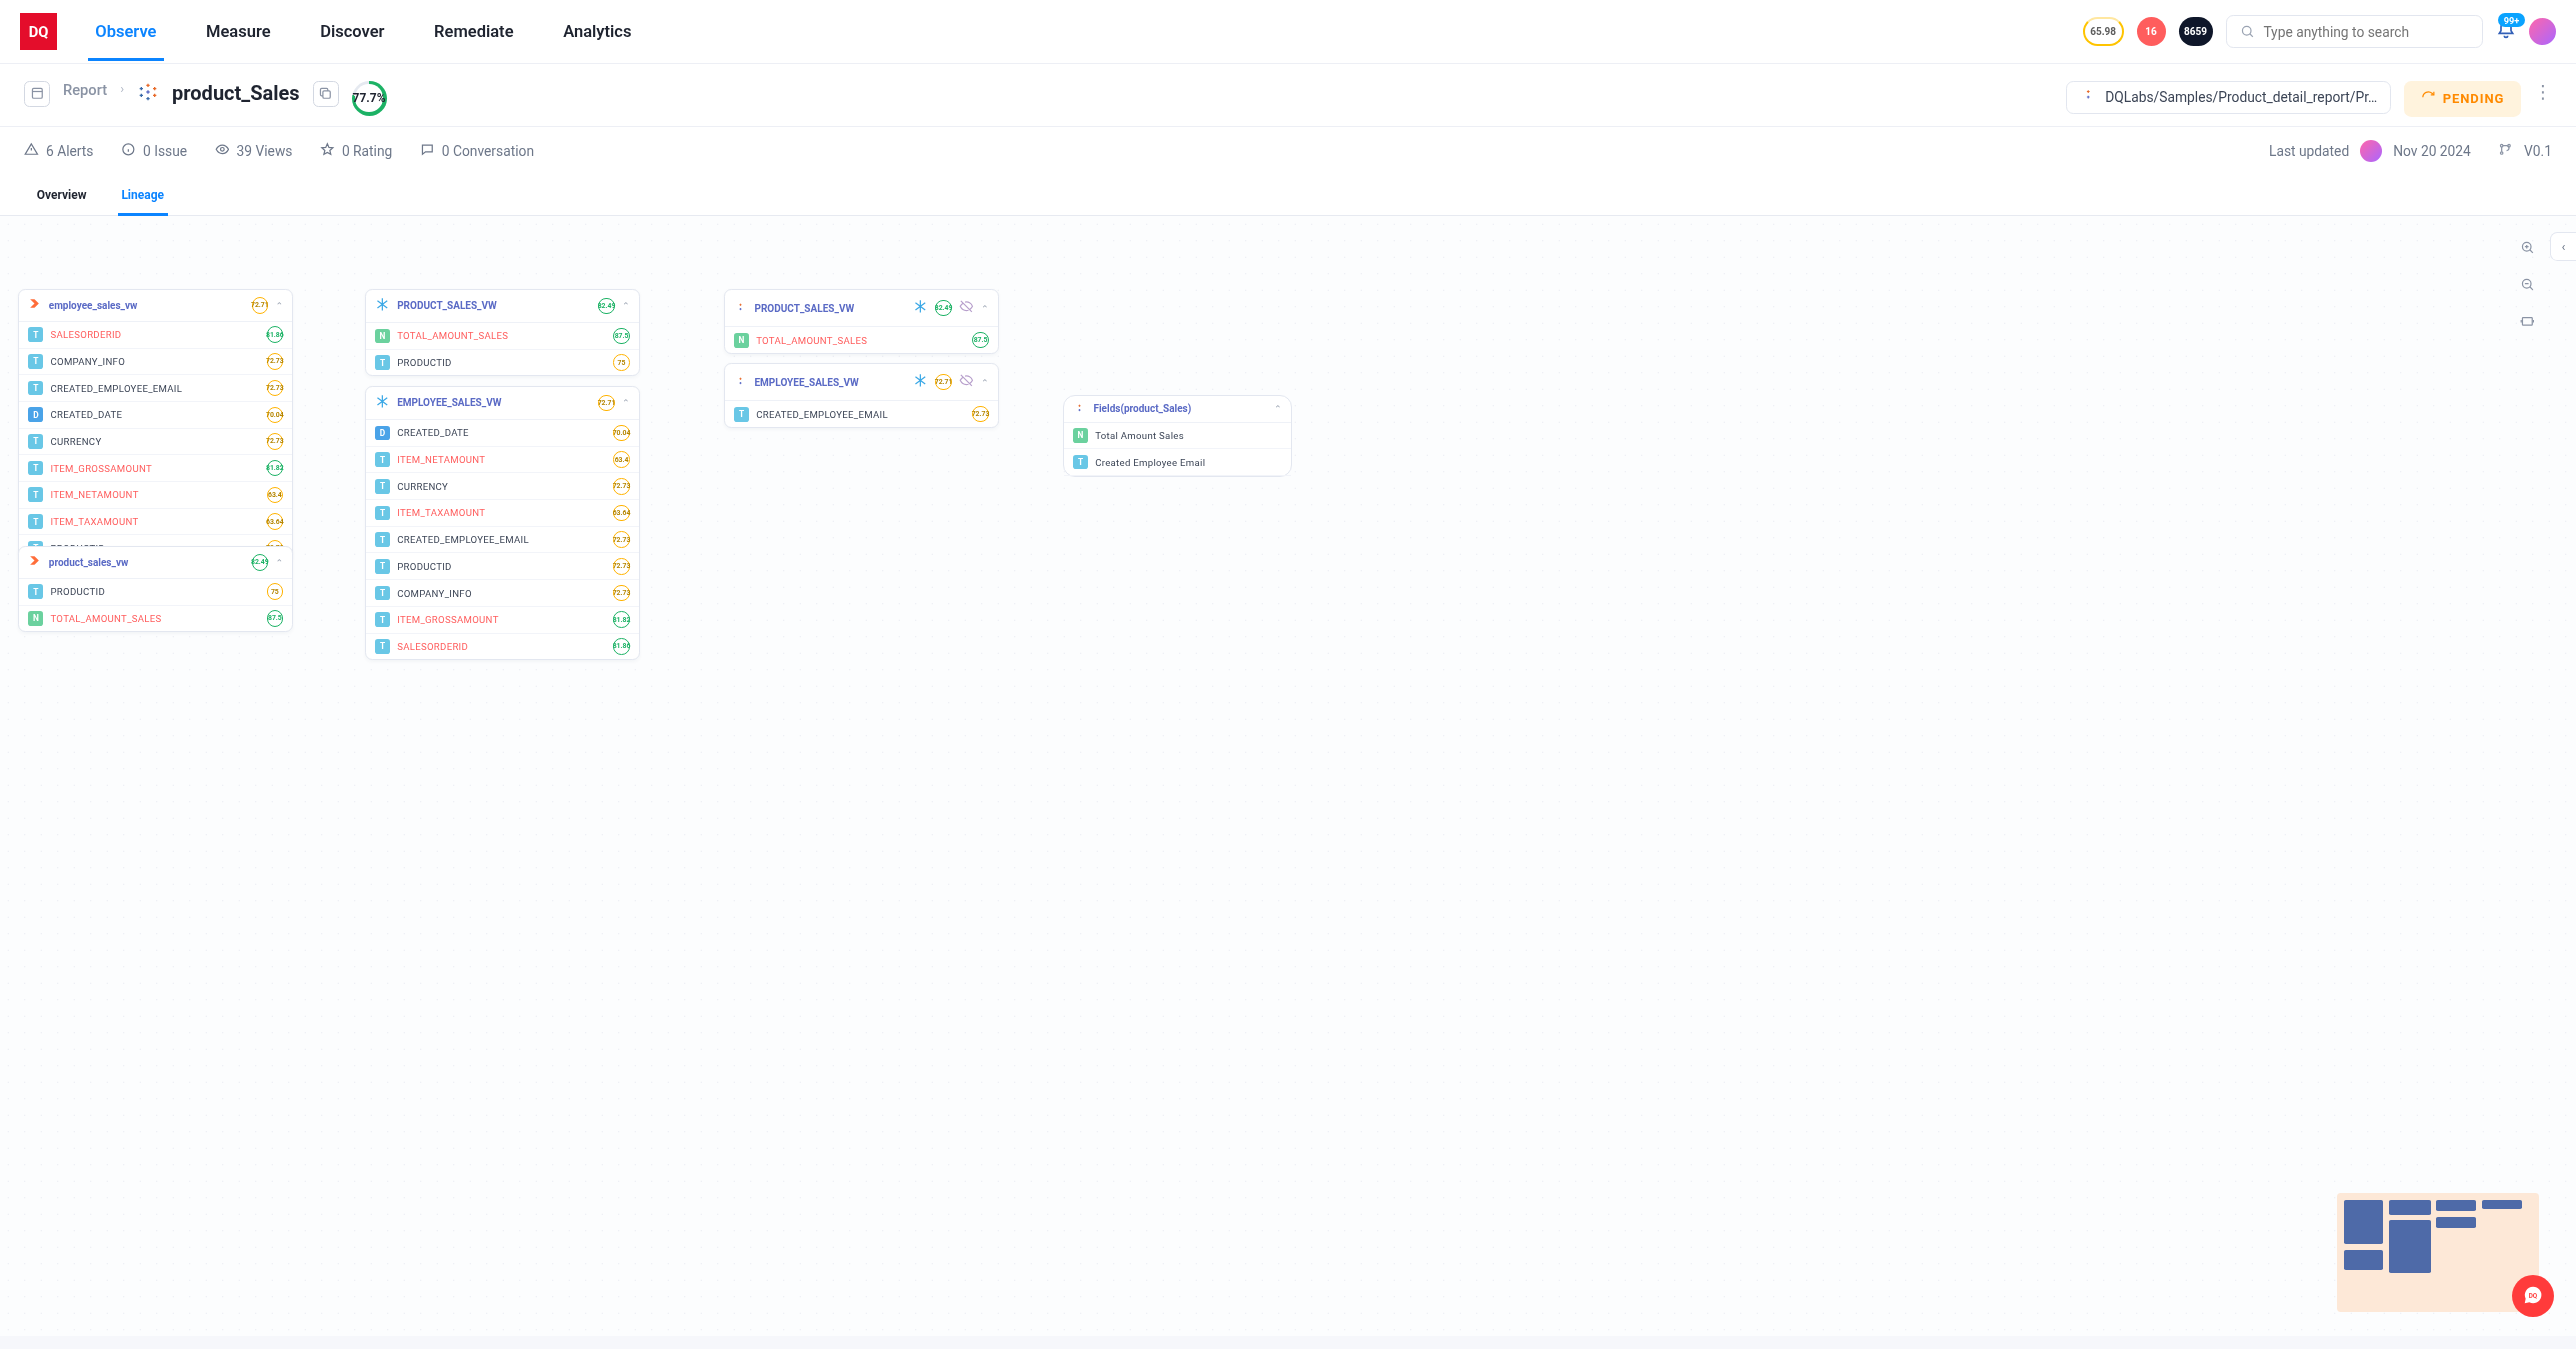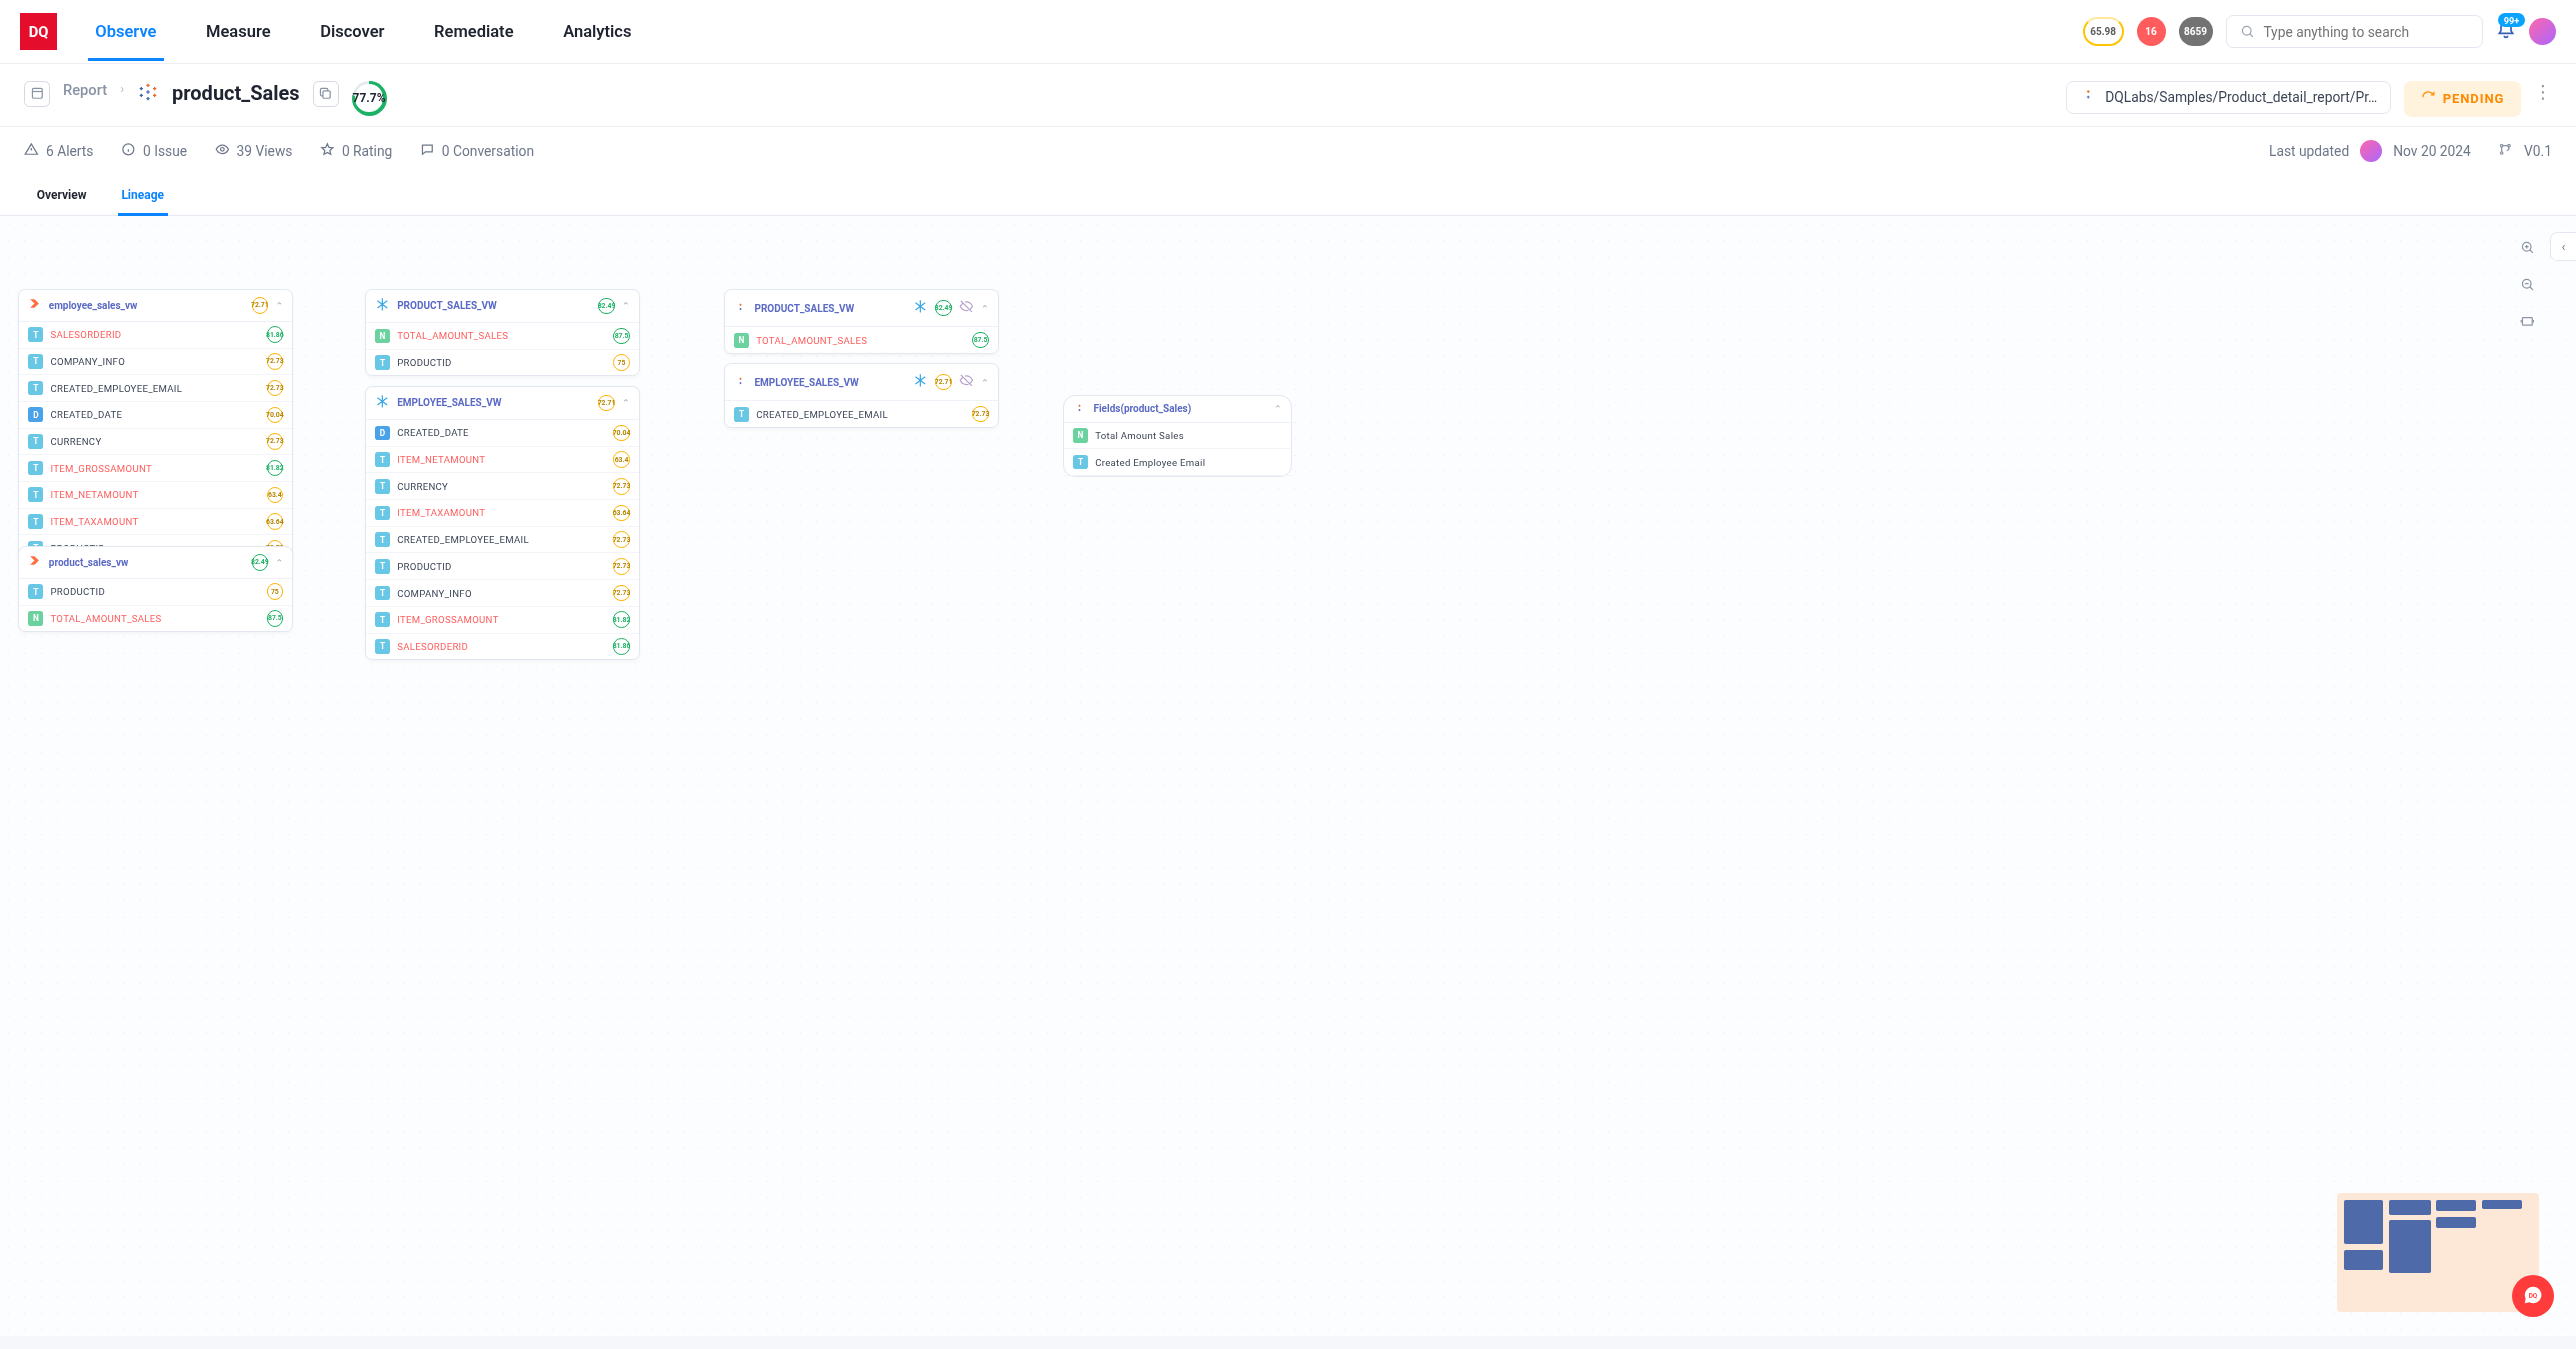--- a/index.html
+++ b/index.html
@@ -7,21 +7,21 @@
 .topbar{display:flex;align-items:center;background:#fff;height:64px;padding:0 20px;border-bottom:0.9px solid #edeff5}
 .logo{width:37px;height:37px;background:#e40d2b;color:#fff;font-weight:700;display:flex;align-items:center;justify-content:center;font-size:14.7px;margin-right:31px}
 .nav{display:flex;gap:35px;flex:1}
 .nav-item{font-size:16.5px;font-weight:600;color:#1f2430;padding:20px 7.3px;cursor:pointer;position:relative}
 .nav-item.active{color:#0b84ff}
 .nav-item.active::after{content:"";position:absolute;left:0;right:0;bottom:0;height:2.8px;background:#0b84ff}
 .topright{display:flex;align-items:center;gap:13px}
 .pill{border-radius:916px;font-size:10px;font-weight:700;display:flex;align-items:center;justify-content:center;min-width:29px;height:29px;padding:0 5.5px}
 .pill.s1{border:2.8px solid #ffc400;border-top-color:#ffe7a0;color:#5c5c5c;background:#fff}
 .pill.s2{background:#ff5d5d;color:#fff}
-.pill.s3{background:#737373;color:#fff}
+.pill.s3{background:#0f172a;color:#fff}
 .searchbox{display:flex;align-items:center;gap:9.2px;border:0.9px solid #e2e6ef;border-radius:7.3px;padding:7.3px 13px;width:257px;color:#9aa3b2}
 .searchbox input{border:none;outline:none;font-size:13.8px;flex:1;color:#9aa3b2}
 .bell{position:relative;color:#3260b8}
 .badge99{position:absolute;top:-7.3px;right:-9.2px;background:#0aa3ff;color:#fff;border-radius:916px;font-size:9.2px;padding:1.8px 5.5px;font-weight:700}
 .avatar{width:27.5px;height:27.5px;border-radius:50%;background:linear-gradient(135deg,#f6a,#a6f)}
 .subhead{display:flex;align-items:flex-start;gap:13px;padding:16.5px 24px 9.2px;background:#fff;border-bottom:0.9px solid #edeff5;flex-wrap:wrap}
 .iconbox{width:26px;height:26px;border-radius:5.5px;border:0.9px solid #d3d8e2;display:flex;align-items:center;justify-content:center;color:#8a93a4;font-size:13px}
 .crumb{color:#8a93a4;font-size:14.7px;font-weight:500}
 .chev{color:#b1b8c6}
 .tableau{width:22px;height:22px;display:flex;align-items:center;justify-content:center}

